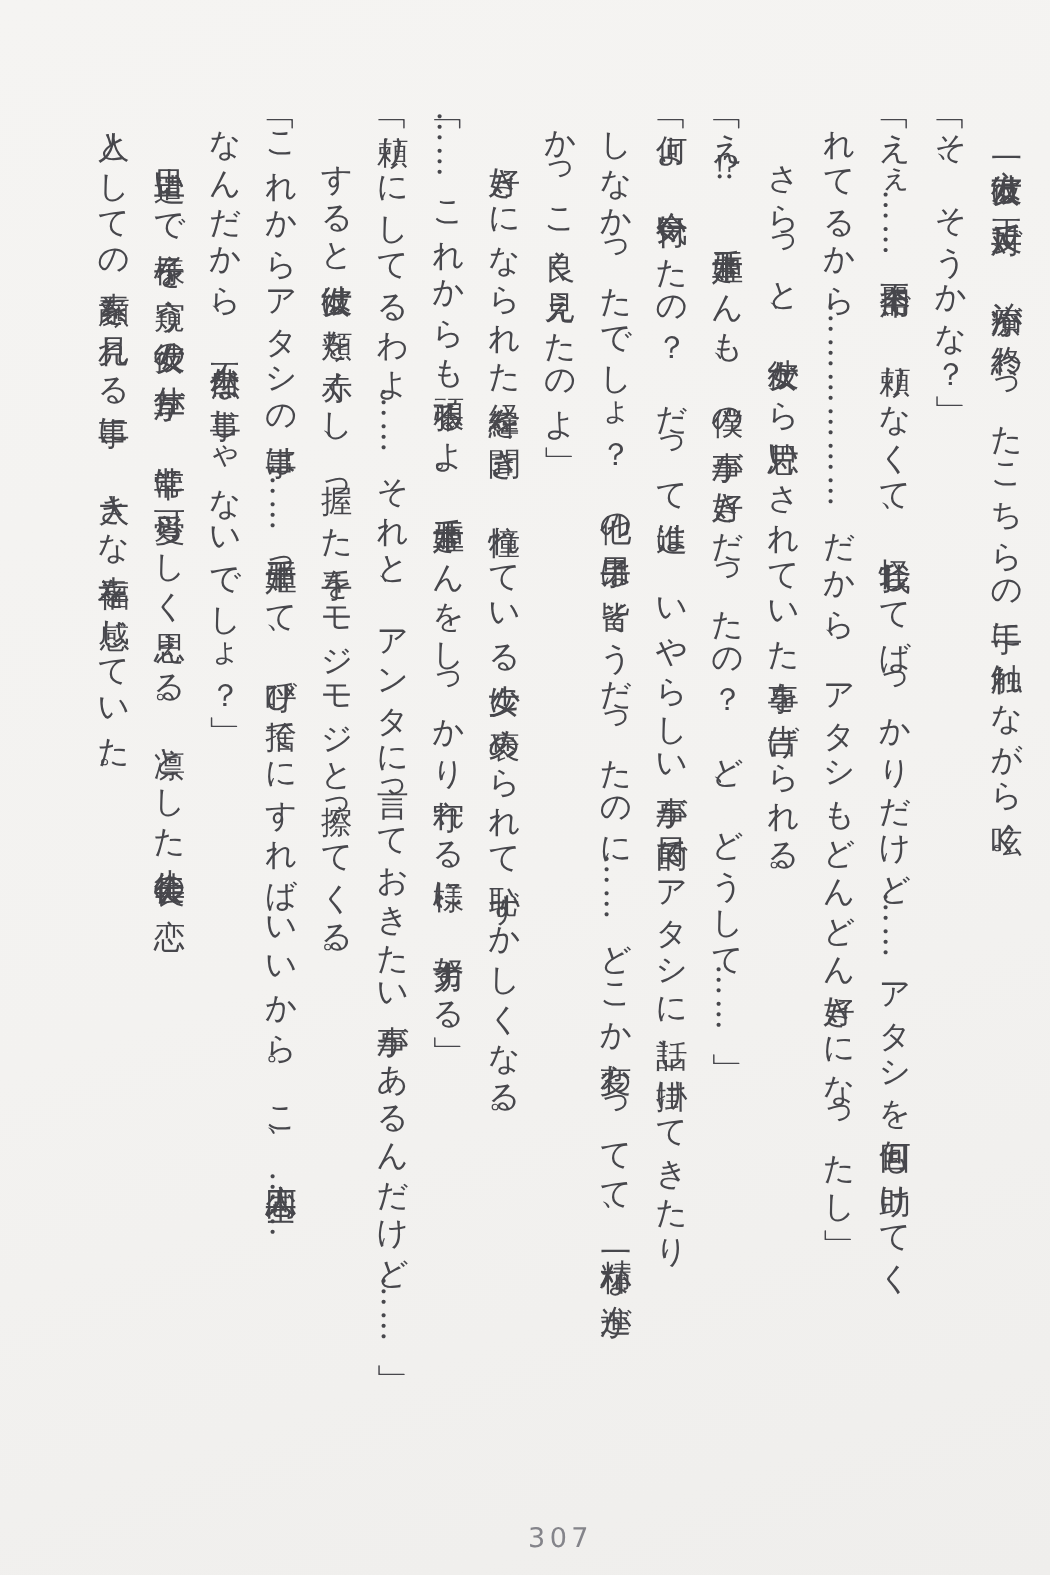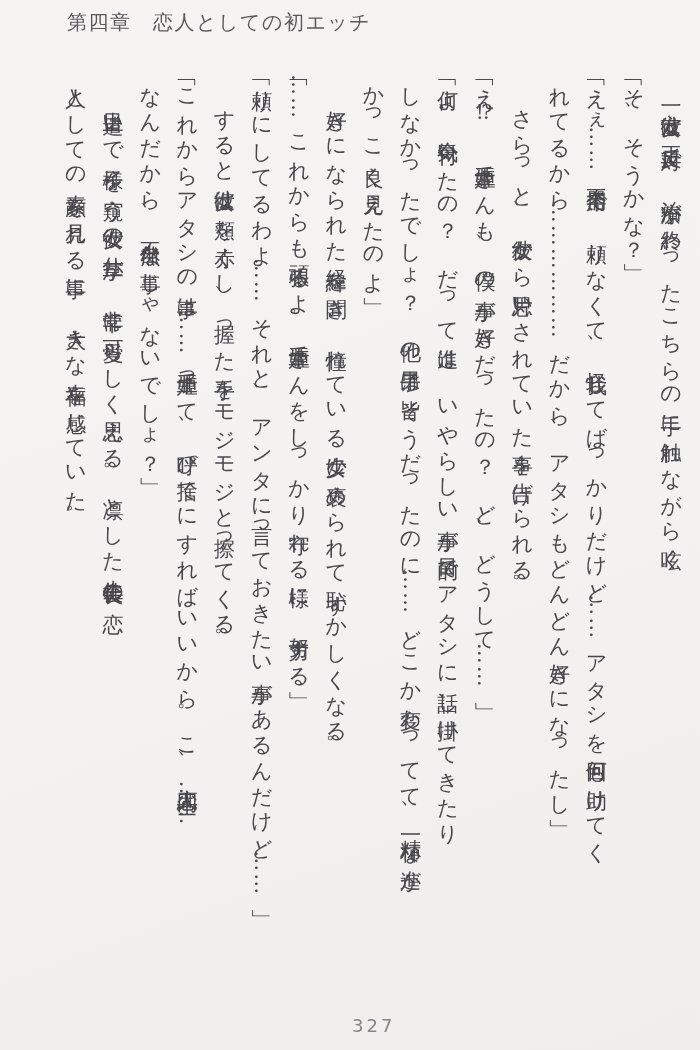--- a/index.html
+++ b/index.html
@@ -50,21 +50,20 @@
     letter-spacing: 3px;
     color: #84848a;
     font-family: "DejaVu Sans", "Liberation Sans", sans-serif;
   }
 </style>
 </head>
 <body>
 
 <div class="page">
 
-  <div class="chapter-header">第四章　恋人としての初エッチ</div>
 
   <div class="body-text">
     <div class="vline">　一方彼女は正反対で、治療が終わったこちらの手に触れながら呟く。</div>
     <div class="vline">「そ、そうかな？」</div>
     <div class="vline">「えぇ……不器用で、頼りなくて、怪我してばっかりだけど……アタシを何回も助けてく</div>
     <div class="vline">れてるから………………だから、アタシもどんどん好きになったし」</div>
     <div class="vline">　さらっと、彼女から片思いされていた事を告げられる。</div>
     <div class="vline">「え⁉　千亜姫さんも、僕の事が好きだったの？　ど、どうして……」</div>
     <div class="vline">「何よ、今気付いたの？　だって進は、いやらしい事が目的でアタシに話し掛けてきたり</div>
     <div class="vline">しなかったでしょ？　他の男子は皆そうだったのに……どこか変わってて、精一杯な進が</div>
@@ -72,15 +71,15 @@
     <div class="vline">　好きになられた経緯を聞き、憧れている少女に褒められて恥ずかしくなる。</div>
     <div class="vline">「……これからも頑張るよ。千亜姫さんをしっかり守れる様に、努力する」</div>
     <div class="vline">「頼りにしてるわよ……それと、アンタに言っておきたい事があるんだけど……」</div>
     <div class="vline">　すると彼女は頬を赤くし、握った手をモジモジと擦ってくる。</div>
     <div class="vline">「これからアタシの事は……千亜姫って、呼び捨てにすればいいから。こ、恋人同士……</div>
     <div class="vline">なんだから、不自然な事じゃないでしょ？」</div>
     <div class="vline">　上目遣いで様子を窺う彼女の仕草が、非常に可愛らしく思える。凛とした生徒会長の恋</div>
     <div class="vline">人としての素顔を見れる事に、大きな幸福を感じていた。</div>
   </div>
 
-  <div class="page-number">327</div>
+  <div class="page-number">307</div>
 
 </div>
 
 </body></html>

